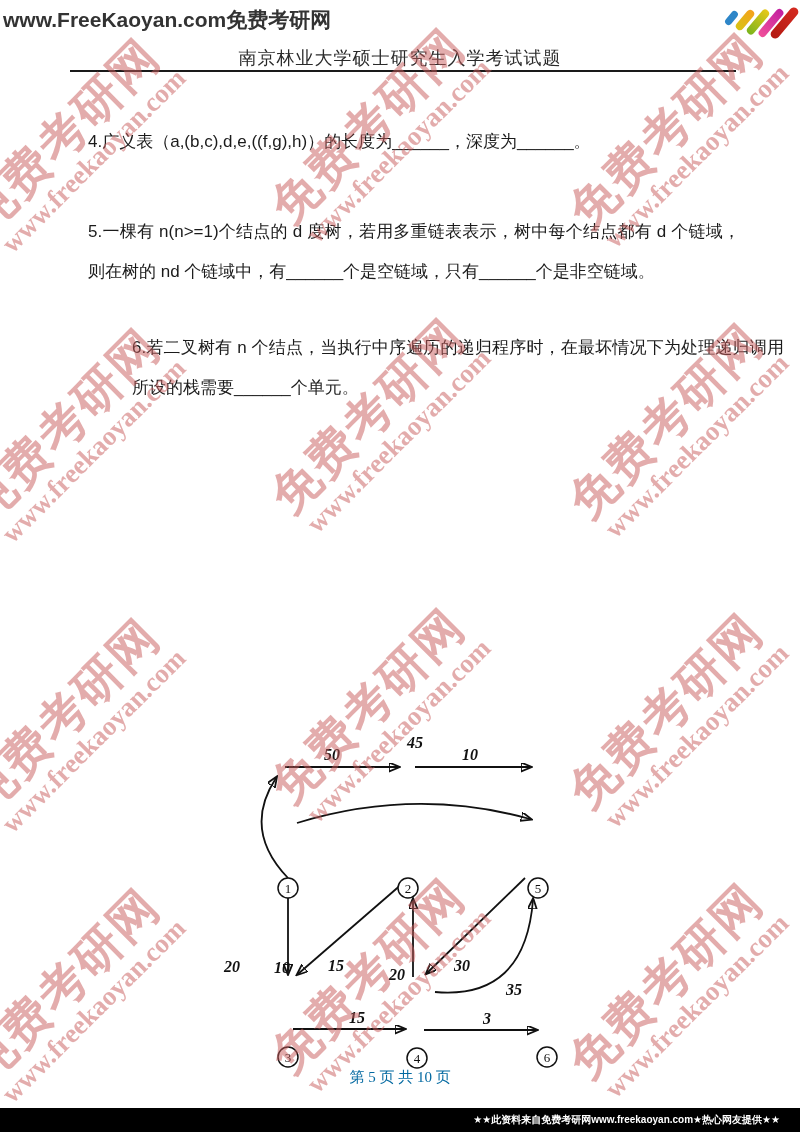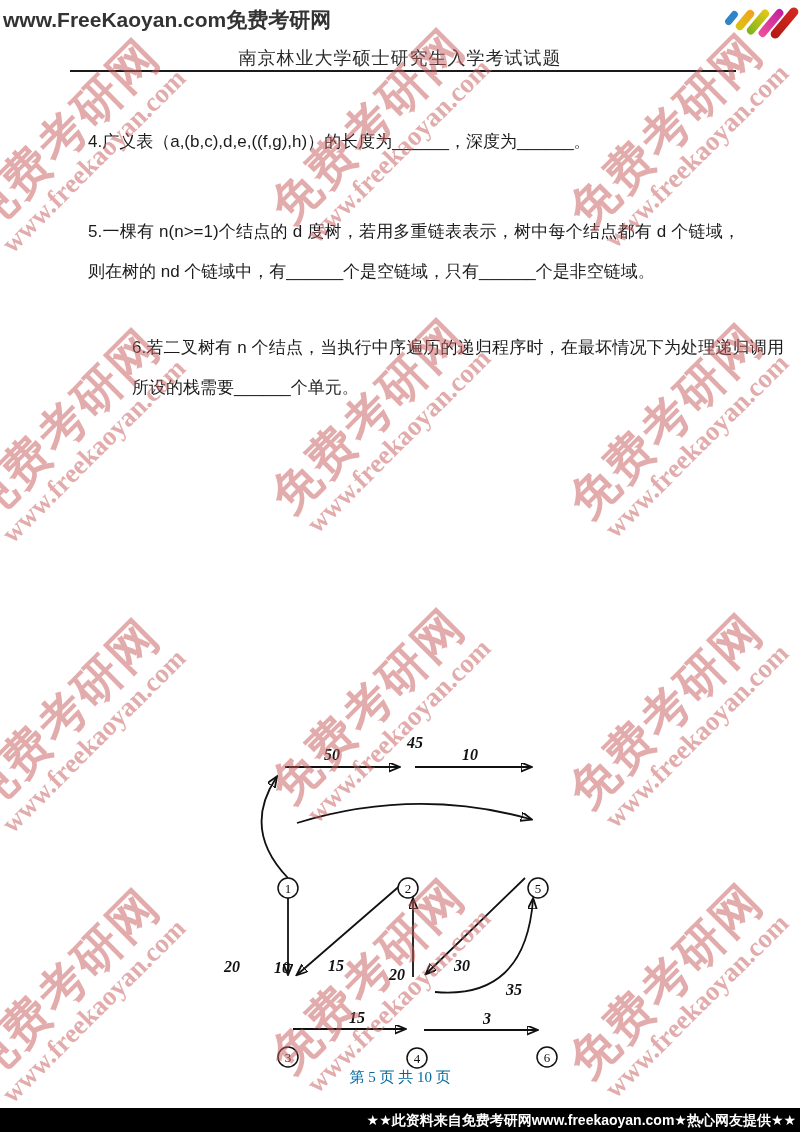--- a/index.html
+++ b/index.html
@@ -42,22 +42,22 @@
   .node-label{font-family:"Liberation Serif","DejaVu Serif",serif;font-size:13px;fill:#111;}
   .w{font-family:"Liberation Serif","DejaVu Serif",serif;font-size:16px;
      font-style:italic;font-weight:bold;fill:#111;}
   
   .page-footer{
     position:absolute;left:0;top:1068px;width:100%;text-align:center;
     font-family:"Liberation Serif","DejaVu Serif",serif;font-size:15px;color:#0369a1;
   }
   .bottom-bar{
     position:absolute;left:0;top:1108px;width:100%;height:24px;background:#000;
-    color:#fff;font-size:14px;font-weight:bold;line-height:24px;
-    text-align:right;box-sizing:border-box;padding-right:4px;letter-spacing:0px;
+    color:#fff;font-size:10px;font-weight:bold;line-height:24px;
+    text-align:right;box-sizing:border-box;padding-right:20px;letter-spacing:0px;
   }
   
   .wm-layer{position:absolute;left:0;top:0;width:800px;height:1132px;
     pointer-events:none;z-index:5;}
   .wm{
     position:absolute;width:270px;transform:rotate(-45deg);opacity:0.5;
     color:#c85c5c;text-align:left;line-height:1.05;
   }
   .wm-cn{font-size:48px;font-weight:bold;letter-spacing:2px;
     font-family:"Liberation Sans","DejaVu Sans",sans-serif;}

